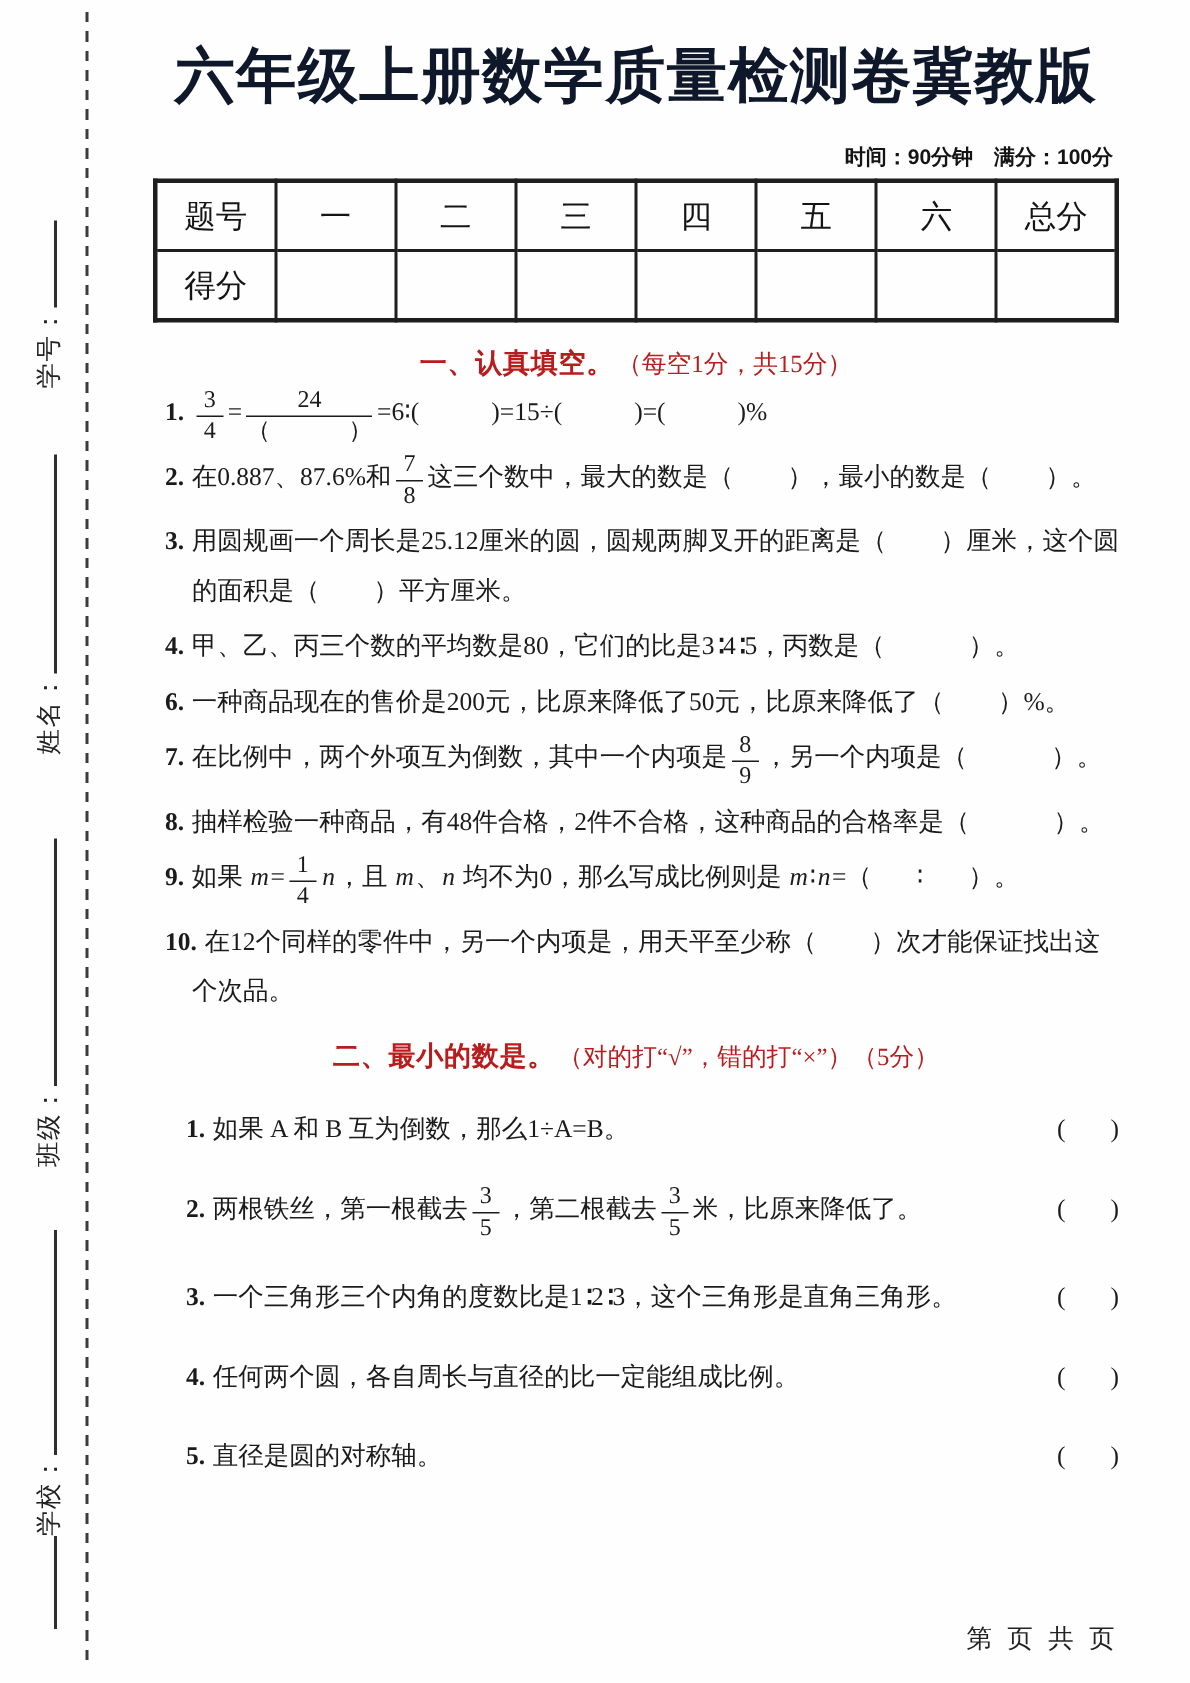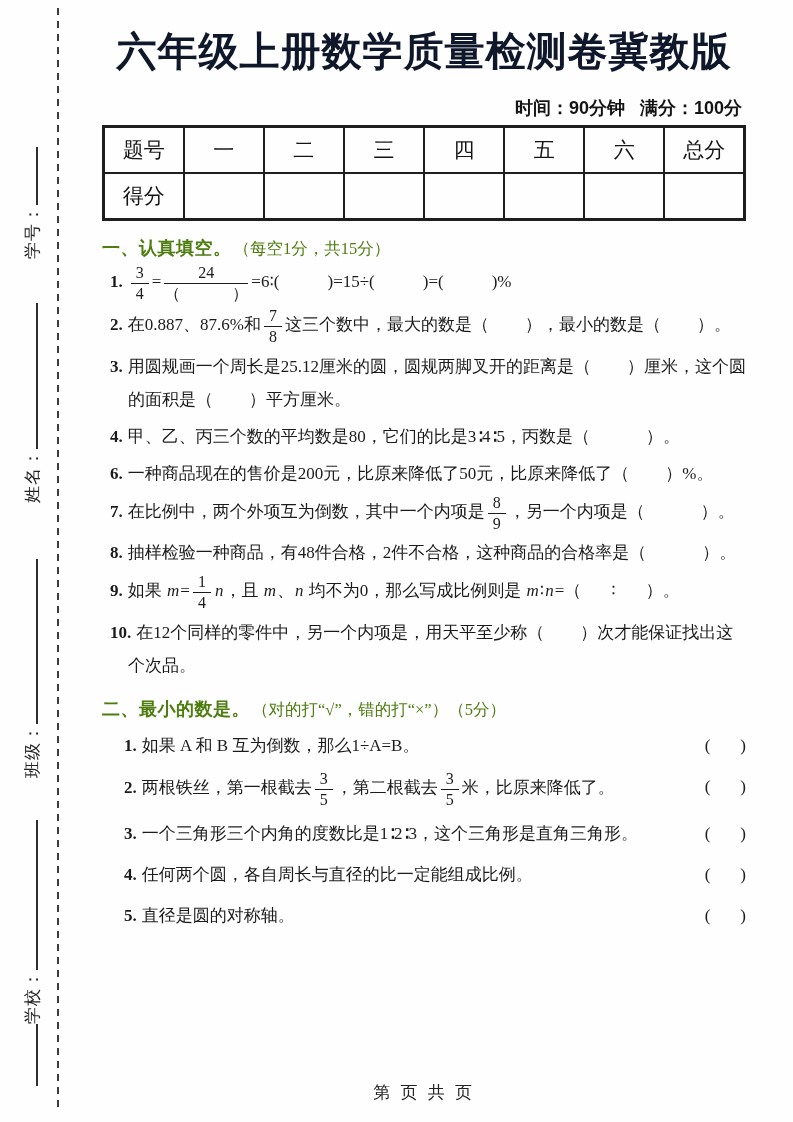--- a/index.html
+++ b/index.html
@@ -31,59 +31,59 @@
     font-weight:900;font-size:40px;line-height:1.15;color:#0f172a;letter-spacing:1px;
   }
   .subtitle{
     margin-top:14px;text-align:center;
     font-family:"Liberation Sans","DejaVu Sans",sans-serif;
     font-weight:800;font-size:29px;color:#0c0c0c;
   }
   .meta{
     margin-top:22px;text-align:right;padding-right:4px;
     font-family:"Liberation Sans","DejaVu Sans",sans-serif;
-    font-size:18px;font-weight:600;color:#141414;
+    font-size:14px;font-weight:600;color:#141414;
   }
   .meta span{margin-left:10px;}
 
   table.score{
     width:100%;border-collapse:collapse;table-layout:fixed;
     margin-top:5px;border:3px solid #1e1e1e;
   }
   table.score td{
     border:2px solid #1e1e1e;height:42px;text-align:center;
     font-size:21px;color:#141414;
   }
 
-  .sec-head{margin-top:15px;font-size:18px;color:#4d7c0f;}
+  .sec-head{margin-top:15px;font-size:18px;color:#b91c1c;text-align:center;}
   .sec-head b{font-weight:700;letter-spacing:0.5px;}
   .sec-head .note{font-size:16.5px;margin-left:2px;}
 
   .q{
     margin-top:4px;line-height:33px;font-size:17px;
     padding-left:26px;text-indent:-18px;color:#1b1b1b;
   }
   .qno{font-weight:700;margin-right:5px;}
-  .q.tf{display:flex;text-indent:0;padding-left:0;margin-left:22px;margin-top:8px;}
+  .q.tf{display:flex;text-indent:0;padding-left:0;margin-left:22px;margin-top:20px;}
   .tf-txt{flex:1;}
   .tf-ans{white-space:nowrap;margin-left:10px;align-self:flex-start;}
 
   .gap{display:inline-block;}
 
   .frac{
     display:inline-block;text-align:center;vertical-align:-0.75em;
     line-height:1.12;margin:0 3px;text-indent:0;font-size:16px;
   }
   .frac .fn{display:block;border-bottom:1.6px solid currentColor;padding:0 5px 1px;}
   .frac .fd{display:block;padding-top:1px;}
   .mvar{font-style:italic;margin:0 1px;}
 
   .footer{
     position:absolute;left:102px;width:644px;bottom:18px;
-    text-align:center;font-size:17px;letter-spacing:3px;color:#222;
+    text-align:right;font-size:17px;letter-spacing:3px;color:#222;
   }
 </style>
 </head>
 <body>
 
 <div class="page">
 
   <div class="dashed-line"></div>
   <div id="sidebar">
       <div class="side-group" style="top: 259px; left: 22px;"><span class="side-label">学号：</span><span class="blank" style="width: 58px;"></span></div>

